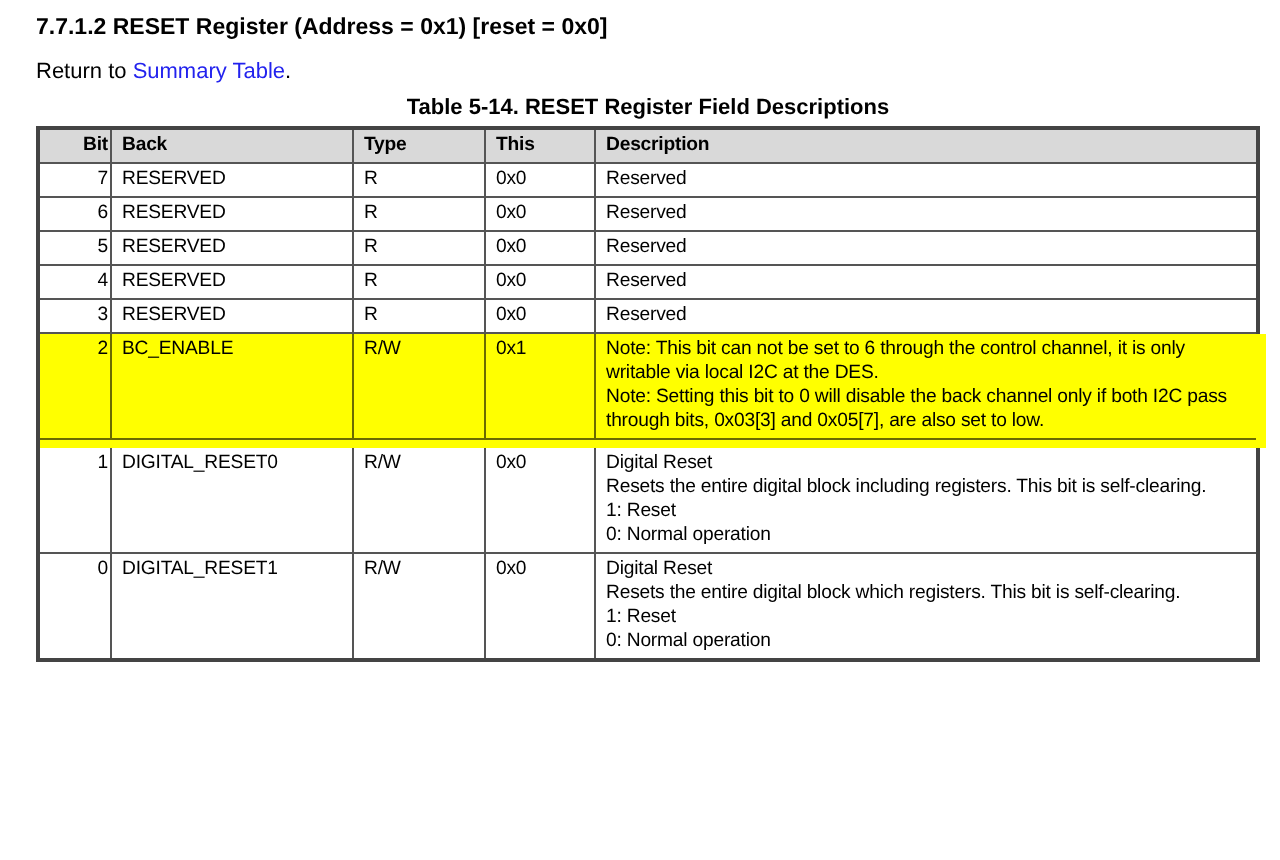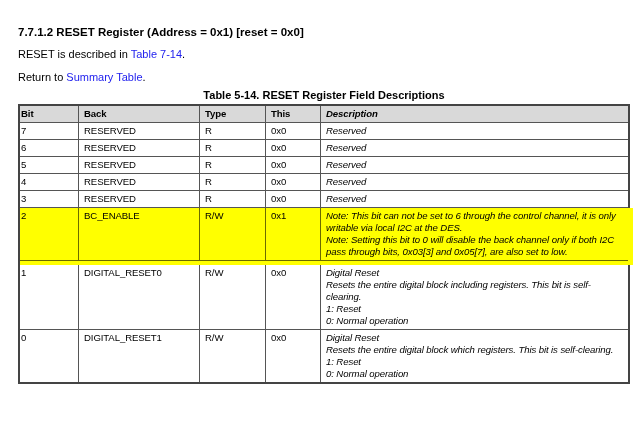--- a/index.html
+++ b/index.html
@@ -1,41 +1,41 @@
 <!DOCTYPE html>
 <html style="--link: #2222ee; --highlight: #ffff00; --header-bg: #d9d9d9;"><head>
 <meta charset="utf-8">
 <style>
   html,body { margin:0; padding:0; }
   body {
     width:640px; height:430px; background:#ffffff; overflow:hidden;
     font-family:"Liberation Sans", sans-serif; color:#000;
     -webkit-font-smoothing:antialiased;
   }
-  .page { padding:26px 10px 0 18px; }
+  .page { padding:8px 10px 0 18px; }
 
   .section-title { font-size:11.5px; font-weight:bold; line-height:13px; margin:0 0 9px 0; }
   .body-line { font-size:11px; line-height:13px; margin:0 0 10px 0; }
   .body-line.return { margin-bottom:5px; }
   a.link { color:var(--link,#2222ee); text-decoration:none; cursor:pointer; }
 
   .table-caption { width:612px; text-align:center; font-size:11px; font-weight:bold; line-height:13px; margin:0 0 2px 0; }
 
   .reg-table {
     width:612px; box-sizing:border-box;
     border:2px solid #444;
     font-size:9.6px; line-height:12px; letter-spacing:-0.1px;
   }
   .row { display:flex; align-items:stretch; position:relative; }
   .row.data + .row.data { border-top:1px solid #555; }
   .row.header { background:var(--header-bg,#d9d9d9); font-weight:bold; border-bottom:1px solid #555; }
 
   .cell { box-sizing:border-box; padding:2px 4px 2px 5px; border-right:1px solid #555; }
-  .cell:last-child { border-right:none;font-style:italic; }
-  .c-bit   { width:59px;  flex:none; text-align:left; padding-left:1px; padding-right:1px; }
+  .cell:last-child { border-right:none; }
+  .c-bit   { width:36px;  flex:none; text-align:right; padding-left:1px; padding-right:1px; }
   .c-field { width:121px; flex:none; }
   .c-type  { width:66px;  flex:none; }
   .c-reset { width:55px;  flex:none; }
   .c-desc  { flex:1; min-width:0; }
   .desc-para { margin:0; }
 
   
   .row.highlight { z-index:5; border-bottom:1px solid #6b6b00; }
   .row.highlight .cell { background:var(--highlight,#ffff00); border-right-color:#6b6b00; }
   .row.highlight::before {
@@ -47,21 +47,20 @@
     position:relative; z-index:4; margin-right:-5px;
   }
 </style>
 </head>
 <body>
 
 <div class="page">
 
   <div class="section-title">7.7.1.2 RESET Register (Address = 0x1) [reset = 0x0]</div>
 
-  <p class="body-line"><span>RESET is described in </span><a class="link">Table 7-14</a><span>.</span></p>
 
   <p class="body-line return"><span>Return to </span><a class="link">Summary Table</a><span>.</span></p>
 
   <div class="table-caption">Table 5-14. RESET Register Field Descriptions</div>
 
   <div class="reg-table">
     <div class="row header" id="header-row">
         <div class="cell c-bit">Bit</div>
         <div class="cell c-field">Back</div>
         <div class="cell c-type">Type</div>

